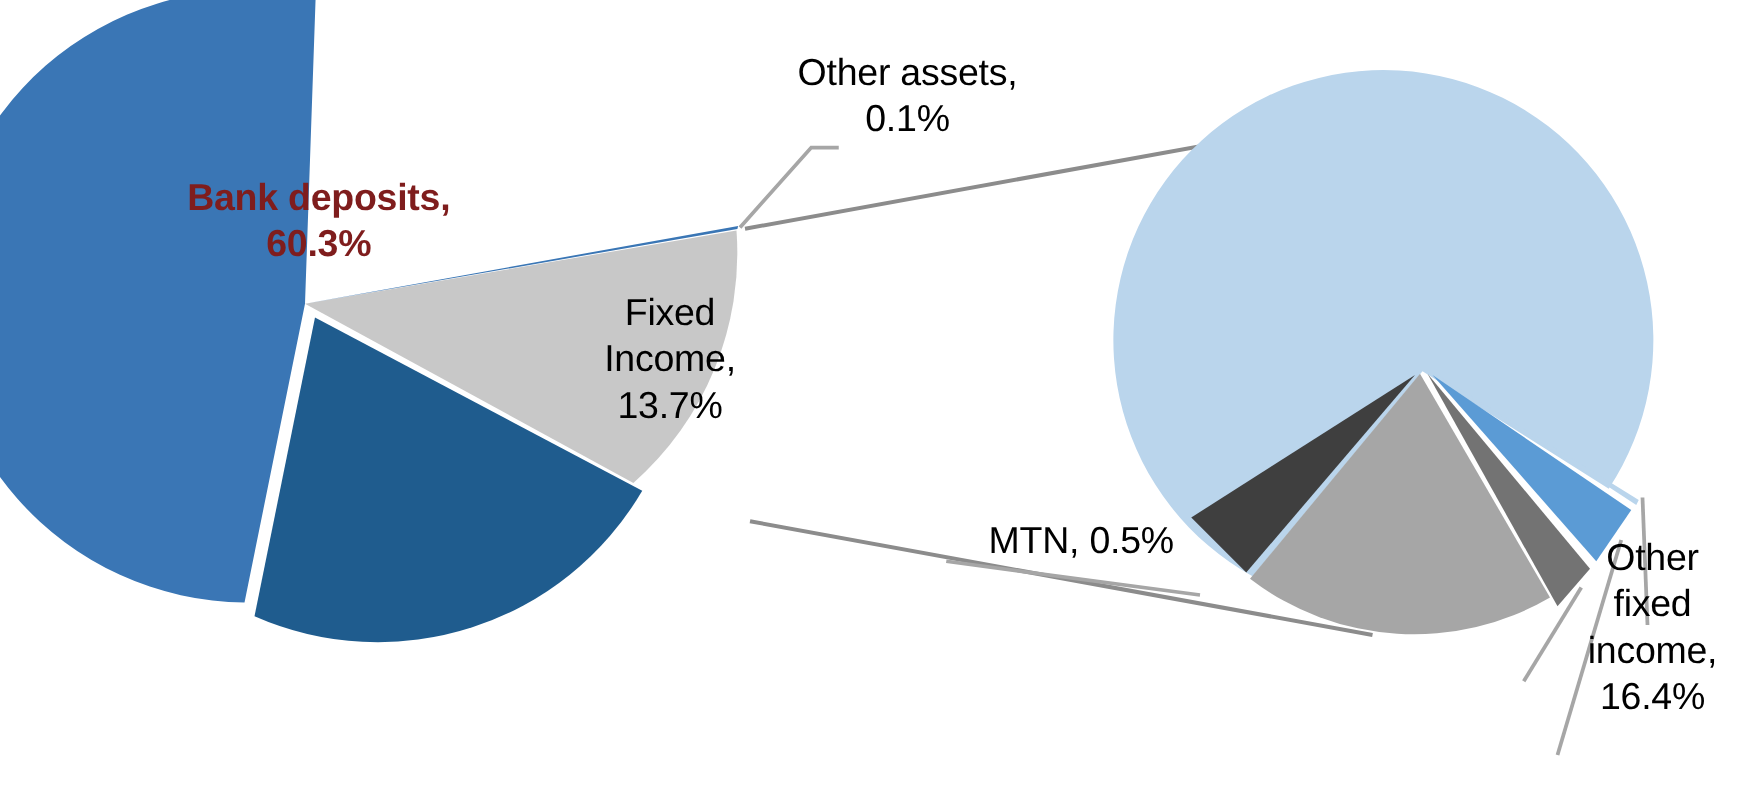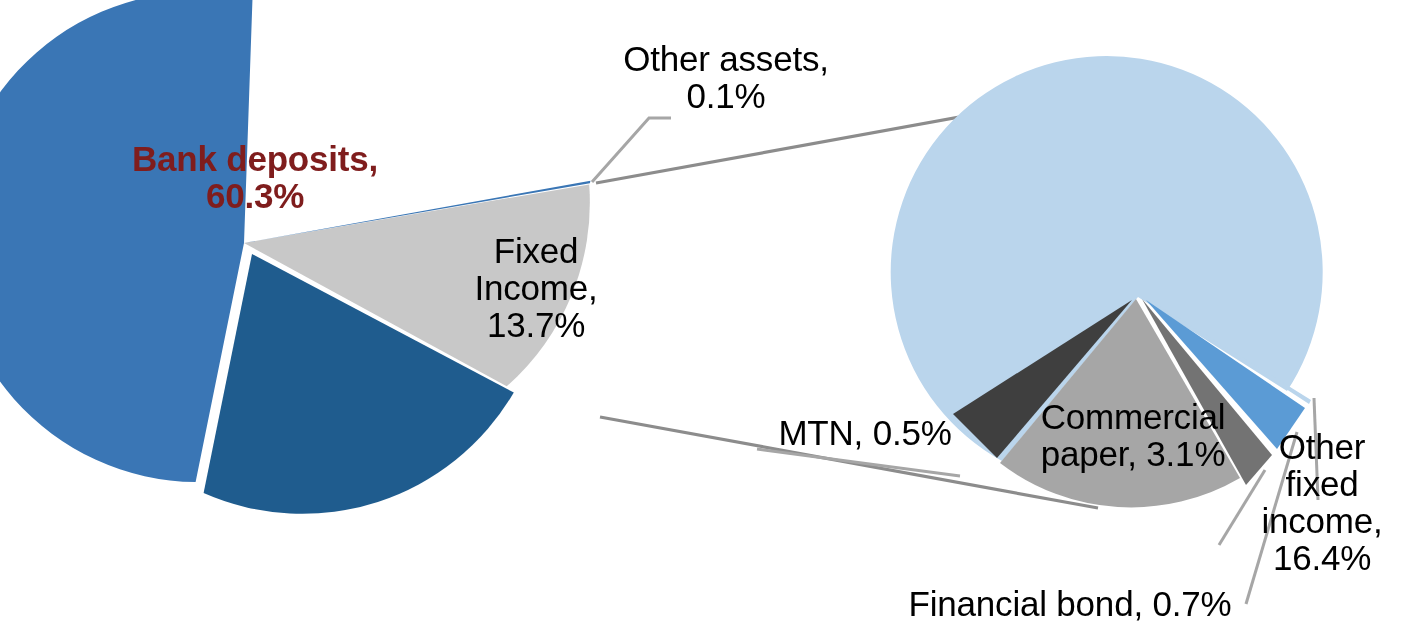--- a/index.html
+++ b/index.html
@@ -7,21 +7,21 @@
     width:1404px;height:644px;
     background:#ffffff;
     font-family:"Liberation Sans", sans-serif;
     overflow:hidden;
   }
   #stage{position:relative;width:1404px;height:644px;}
   svg.chart{position:absolute;left:0;top:0;width:1404px;height:644px;display:block;}
   .lbl{
     position:absolute;
     font-family:"Liberation Sans", sans-serif;
-    font-size:35px;
+    font-size:30px;
     line-height:37px;
     font-weight:400;
     color:#000000;
     white-space:pre-line;
     text-align:center;
     letter-spacing:-0.2px;
   }
   .lbl.white{color:#7f1d1d;font-weight:bold;}
 </style>
 </head>
@@ -111,24 +111,21 @@
 Income,
 13.7%</div>
 
 
   <div class="lbl" style="left:608px; top:40px; width:236px;">Other assets,
 0.1%</div>
 
 
   <div class="lbl" style="left:770px; top:414px; width:190px;">MTN, 0.5%</div>
 
-  <div class="lbl" style="left:1028px; top:398px; width:210px;">Commercial
-paper, 3.1%</div>
 
 
-  <div class="lbl" style="left:900px; top:585px; width:340px;">Financial bond, 0.7%</div>
 
   <div class="lbl" style="left:1258px; top:428px; width:128px;">Other
 fixed
 income,
 16.4%</div>
 
 </div>
 
 </body></html>

